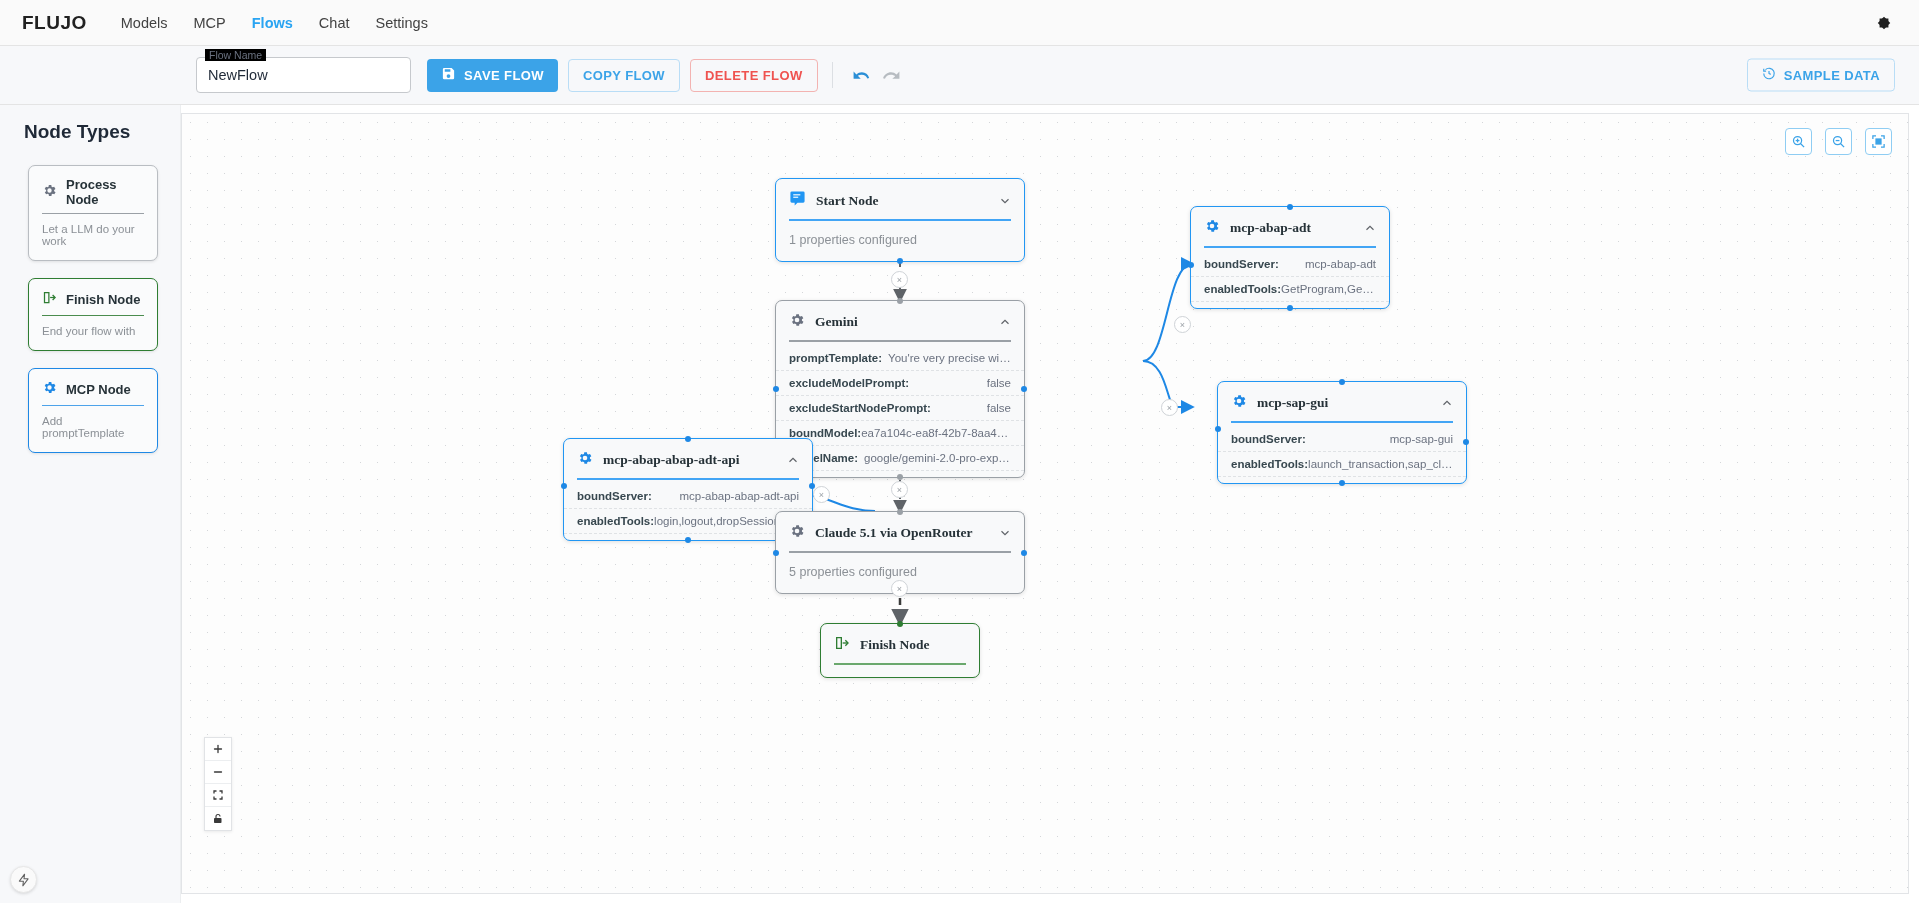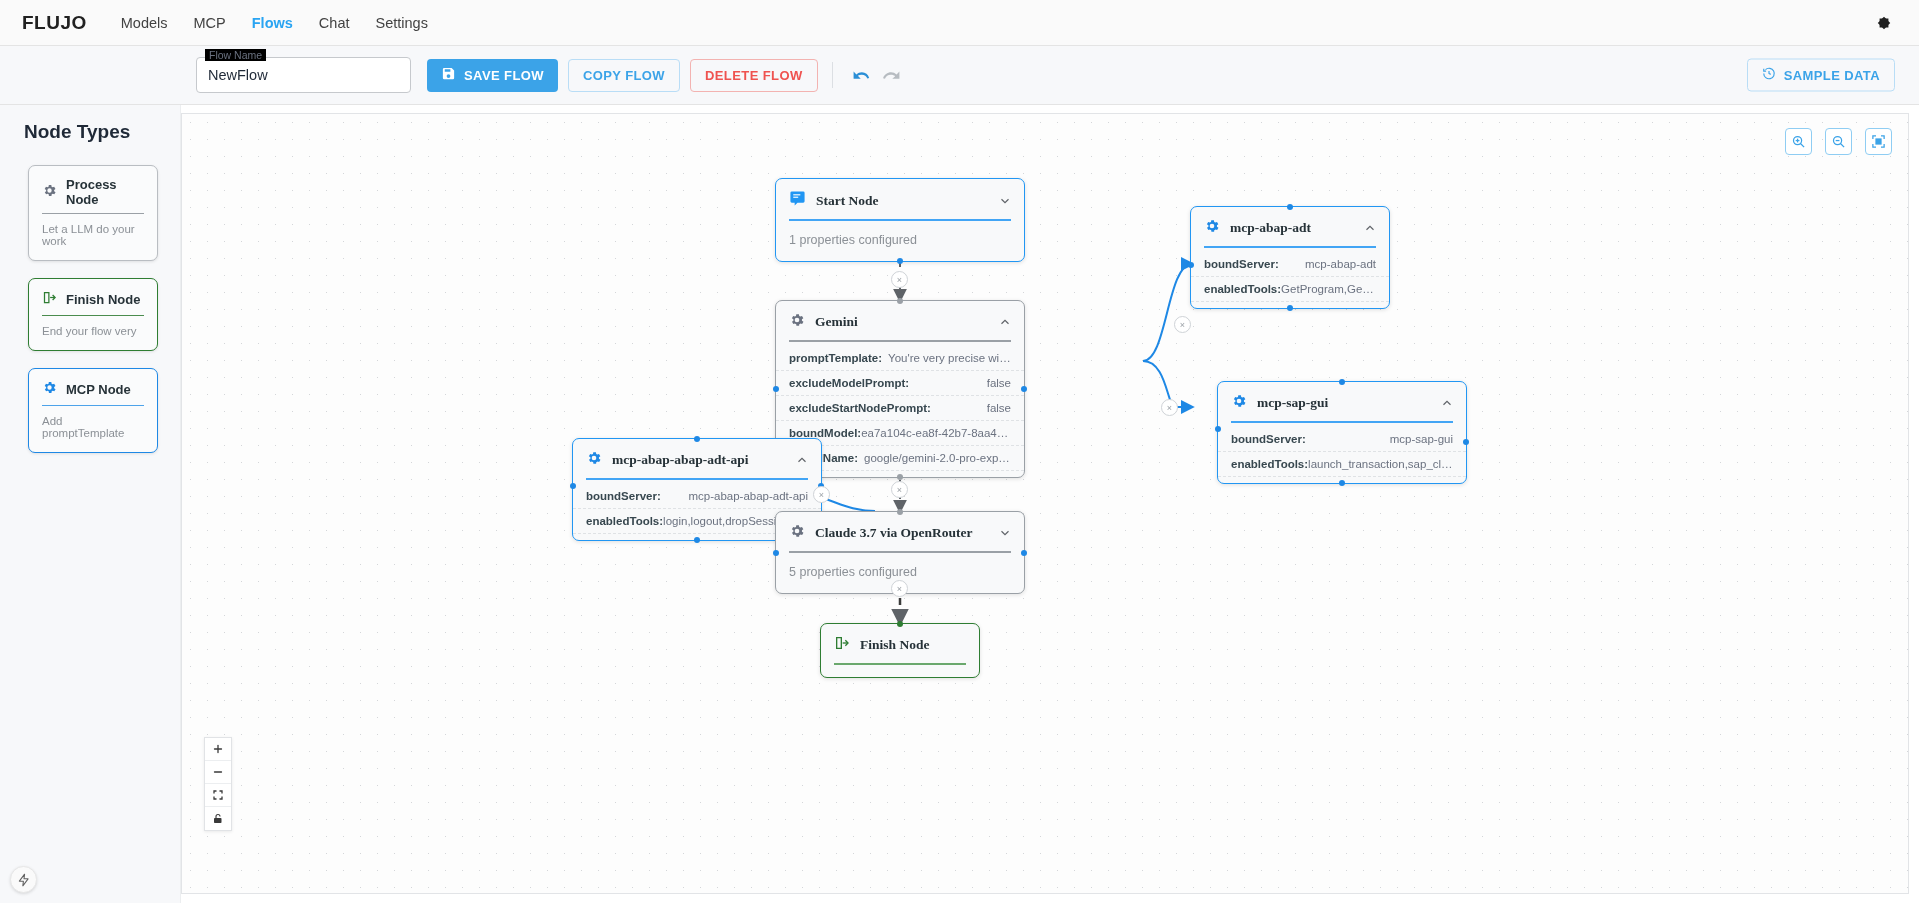--- a/index.html
+++ b/index.html
@@ -311,21 +311,21 @@
         <span>
           <svg width="15" height="15" viewBox="0 0 24 24" fill="none" stroke="#2e7d32" stroke-width="2">
             <path d="M4 4h7v16H4z"></path>
               <path d="M13 12h7"></path>
               <polyline points="17 8 21 12 17 16"></polyline>
           </svg>
         </span>
         <span class="ntype-name">Finish Node</span>
       </div>
       <div class="ntype-rule"></div>
-      <div class="ntype-desc">End your flow very</div>
+      <div class="ntype-desc">End your flow with</div>
     </div>
 
     <div class="ntype blue">
       <div class="ntype-head">
         <span>
           <svg width="15" height="15" viewBox="0 0 24 24" fill="#1e88e5">
             <path d="M19.4 13a7.8 7.8 0 000-2l2.1-1.6-2-3.5-2.5 1a7.6 7.6 0 00-1.7-1l-.4-2.7h-4l-.4 2.7c-.6.25-1.18.58-1.7 1l-2.5-1-2 3.5L6.6 11a7.8 7.8 0 000 2l-2.1 1.6 2 3.5 2.5-1c.52.42 1.1.75 1.7 1l.4 2.7h4l.4-2.7c.6-.25 1.18-.58 1.7-1l2.5 1 2-3.5-2.3-1.6zM12 15.5a3.5 3.5 0 110-7 3.5 3.5 0 010 7z"></path>
           </svg>
         </span>
         <span class="ntype-name">MCP Node</span>
@@ -493,21 +493,21 @@
             <span class="prop-k">enabledTools:</span>
             <span class="prop-v">launch_transaction,sap_click,s…</span>
           </div>
         </div>
         <div class="handle" style="left:-3px; top:47%; transform:translateY(-50%);"></div>
         <div class="handle" style="right:-3px; top:60%; transform:translateY(-50%);"></div>
         <div class="handle" style="left:50%; top:-3px; transform:translateX(-50%);"></div>
         <div class="handle" style="left:50%; bottom:-3px; transform:translateX(-50%);"></div>
       </div>
 
-      <div class="node sel-blue" style="left:390px; top:324px; width:250px;">
+      <div class="node sel-blue" style="left:381px; top:324px; width:250px;">
         <div class="node-head">
           <span>
             <svg width="16" height="16" viewBox="0 0 24 24" fill="#1e88e5">
               <path d="M19.4 13a7.8 7.8 0 000-2l2.1-1.6-2-3.5-2.5 1a7.6 7.6 0 00-1.7-1l-.4-2.7h-4l-.4 2.7c-.6.25-1.18.58-1.7 1l-2.5-1-2 3.5L6.6 11a7.8 7.8 0 000 2l-2.1 1.6 2 3.5 2.5-1c.52.42 1.1.75 1.7 1l.4 2.7h4l.4-2.7c.6-.25 1.18-.58 1.7-1l2.5 1 2-3.5-2.3-1.6zM12 15.5a3.5 3.5 0 110-7 3.5 3.5 0 010 7z"></path>
             </svg>
           </span>
           <span class="node-title">mcp-abap-abap-adt-api</span>
           <span class="chev">
             <svg width="14" height="14" viewBox="0 0 24 24" fill="none" stroke="#5f6368" stroke-width="2">
                 <polyline points="6 15 12 9 18 15"></polyline>
@@ -533,21 +533,21 @@
 
       <div class="edge-btn" style="left:631px; top:372px;">×</div>
 
       <div class="node sel-gray" style="left:593px; top:397px; width:250px;">
         <div class="node-head">
           <span>
             <svg width="16" height="16" viewBox="0 0 24 24" fill="#6b7280">
               <path d="M19.4 13a7.8 7.8 0 000-2l2.1-1.6-2-3.5-2.5 1a7.6 7.6 0 00-1.7-1l-.4-2.7h-4l-.4 2.7c-.6.25-1.18.58-1.7 1l-2.5-1-2 3.5L6.6 11a7.8 7.8 0 000 2l-2.1 1.6 2 3.5 2.5-1c.52.42 1.1.75 1.7 1l.4 2.7h4l.4-2.7c.6-.25 1.18-.58 1.7-1l2.5 1 2-3.5-2.3-1.6zM12 15.5a3.5 3.5 0 110-7 3.5 3.5 0 010 7z"></path>
             </svg>
           </span>
-          <span class="node-title">Claude 3.7 via OpenRouter</span>
+          <span class="node-title">Claude 5.1 via OpenRouter</span>
           <span class="chev">
             <svg width="14" height="14" viewBox="0 0 24 24" fill="none" stroke="#5f6368" stroke-width="2">
                 <polyline points="6 9 12 15 18 9"></polyline>
               </svg>
           </span>
         </div>
         <div class="node-rule"></div>
         <div class="node-sub">5 properties configured</div>
         <div class="handle" style="left:-3px; top:38px;"></div>
         <div class="handle" style="right:-3px; top:38px;"></div>

